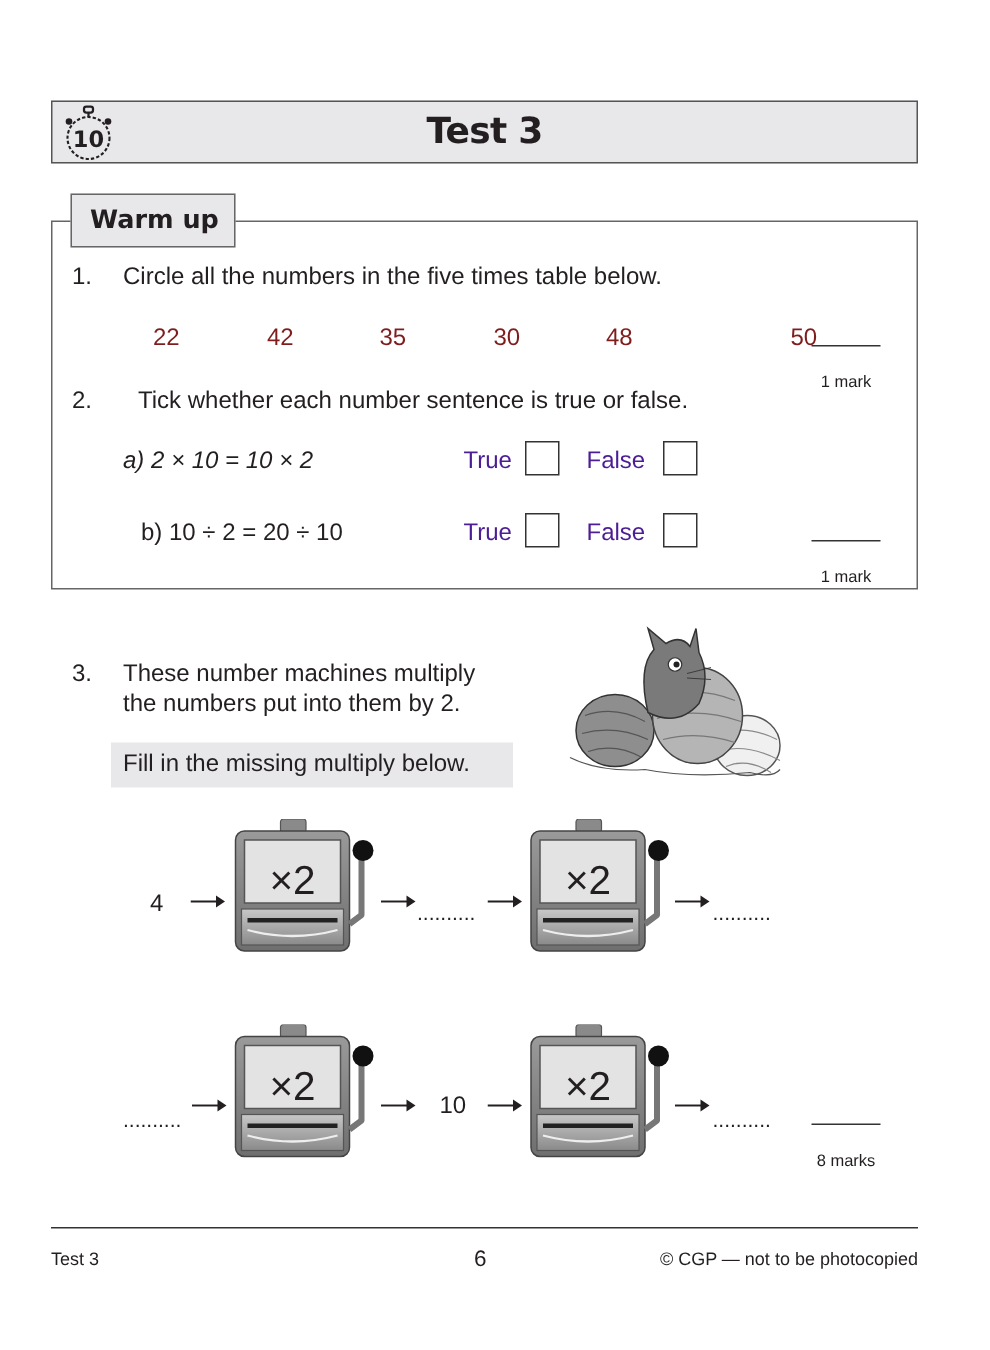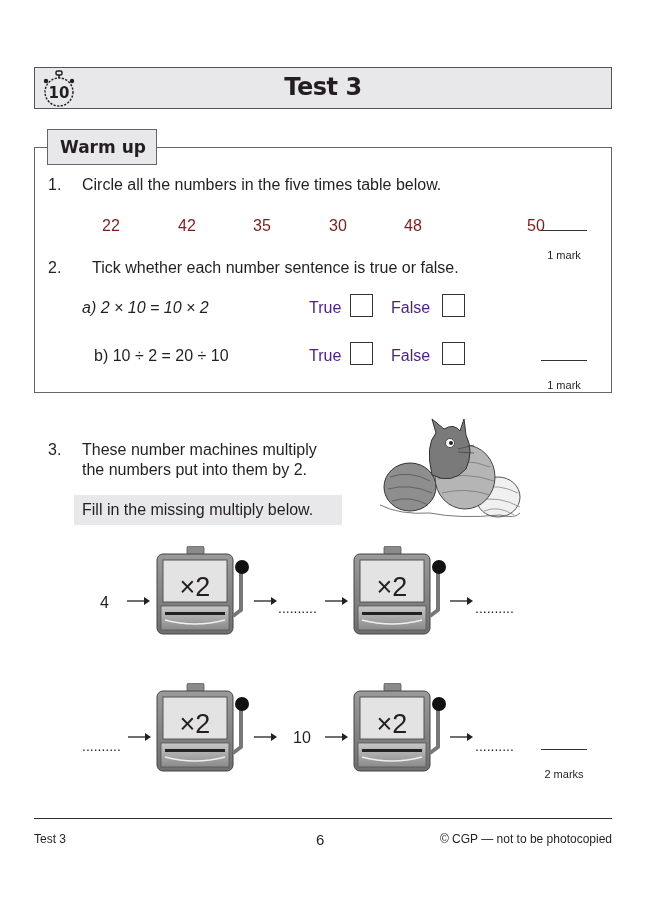--- a/index.html
+++ b/index.html
@@ -231,19 +231,19 @@
 <div class="arrow" style="left:450px;top:730px;">
   <svg width="24" height="14">
       <line x1="0" y1="7" x2="20" y2="7" stroke="#231f20" stroke-width="1.3"></line>
       <path d="M17 3 L23 7 L17 11 Z" fill="#231f20"></path>
     </svg>
 </div>
 <span class="dots" style="left:475px;top:738px;">..........</span>
 
 <div class="mark" style="left:541px;top:749px;">
   <div class="line"></div>
-  <div class="label">2 marks</div>
+  <div class="label">8 marks</div>
 </div>
 
 <div class="footer-line"></div>
 <span class="footer-left">Test 3</span>
 <span class="footer-center">6</span>
 <span class="footer-right">© CGP — not to be photocopied</span>
 
 </body></html>

